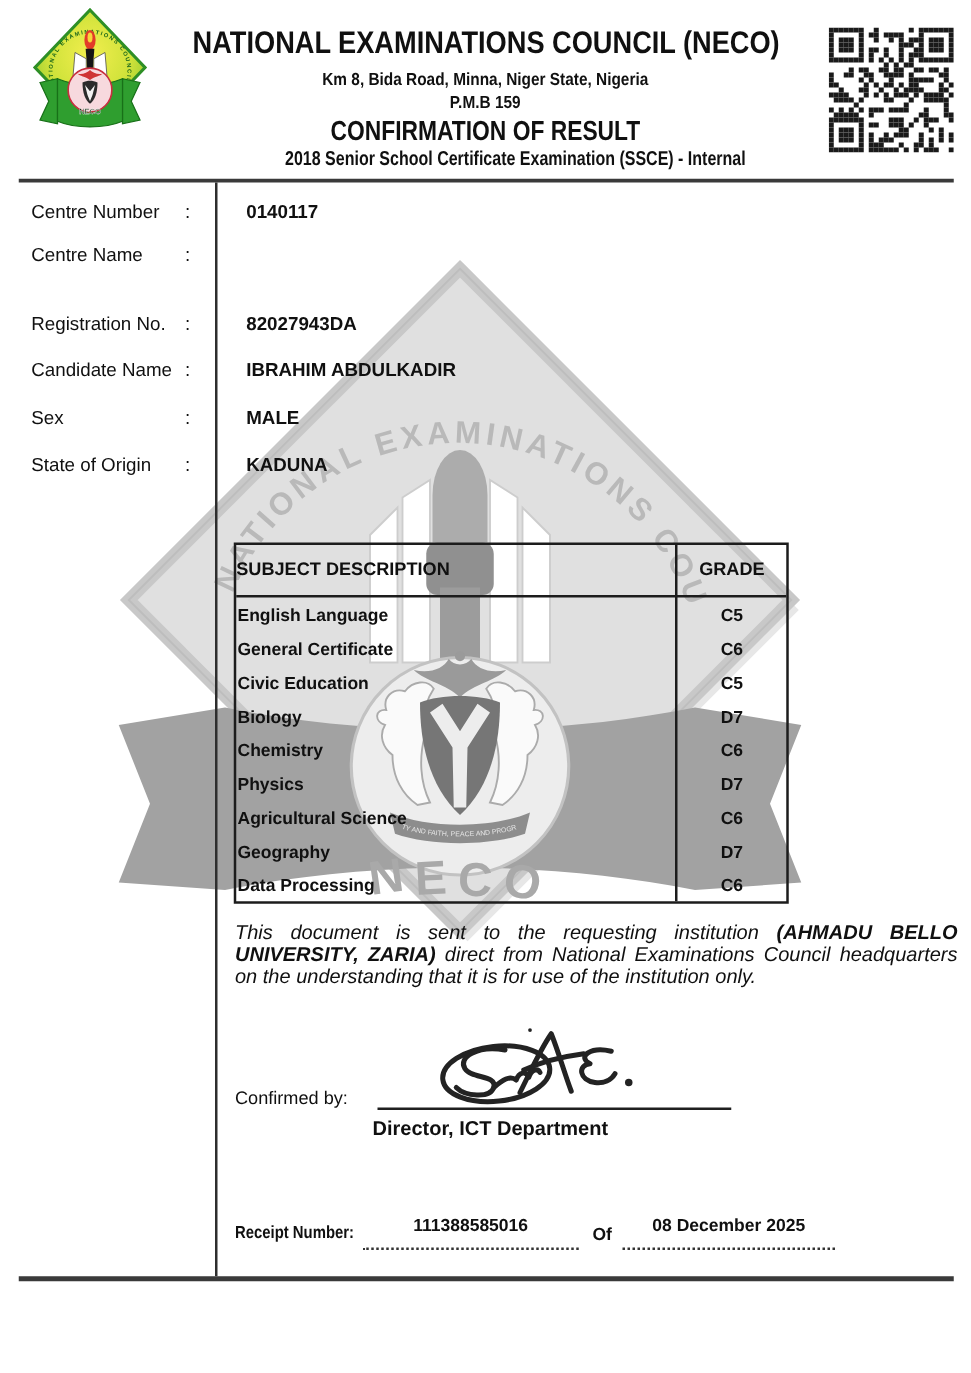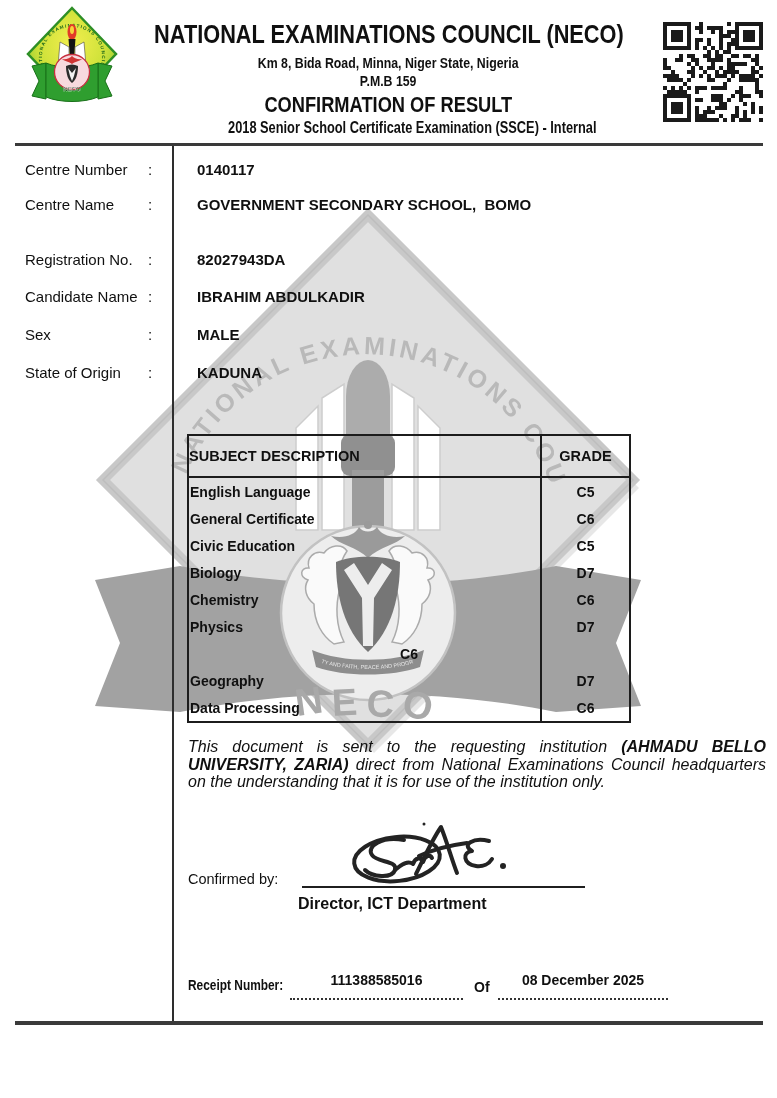--- a/index.html
+++ b/index.html
@@ -451,21 +451,20 @@
   <div class="v-divider"></div>
 
   <div class="field" style="top:161px">
     <span class="flab">Centre Number</span>
     <span class="fcolon">:</span>
     <span class="fval">0140117</span>
   </div>
   <div class="field" style="top:196px">
     <span class="flab">Centre Name</span>
     <span class="fcolon">:</span>
-    <span class="fval">GOVERNMENT SECONDARY SCHOOL,  BOMO</span>
   </div>
   <div class="field" style="top:251px">
     <span class="flab">Registration No.</span>
     <span class="fcolon">:</span>
     <span class="fval">82027943DA</span>
   </div>
   <div class="field" style="top:288px">
     <span class="flab">Candidate Name</span>
     <span class="fcolon">:</span>
     <span class="fval">IBRAHIM ABDULKADIR</span>
@@ -505,20 +504,21 @@
     </div>
     <div class="trow">
       <div class="td-sub">Chemistry</div>
       <div class="td-grd">C6</div>
     </div>
     <div class="trow">
       <div class="td-sub">Physics</div>
       <div class="td-grd">D7</div>
     </div>
     <div class="trow">
+      <div class="td-sub">Agricultural Science</div>
       <div class="td-grd">C6</div>
     </div>
     <div class="trow">
       <div class="td-sub">Geography</div>
       <div class="td-grd">D7</div>
     </div>
     <div class="trow">
       <div class="td-sub">Data Processing</div>
       <div class="td-grd">C6</div>
     </div>

